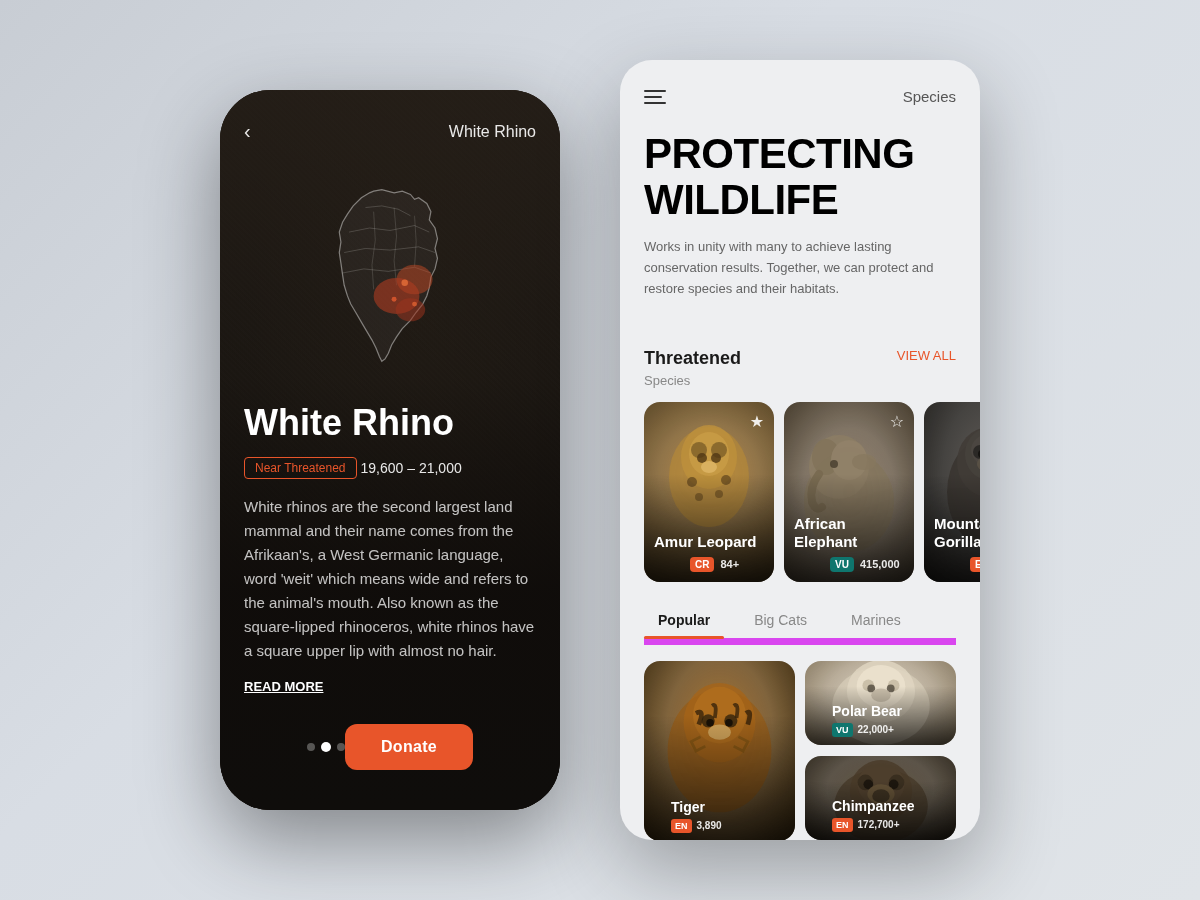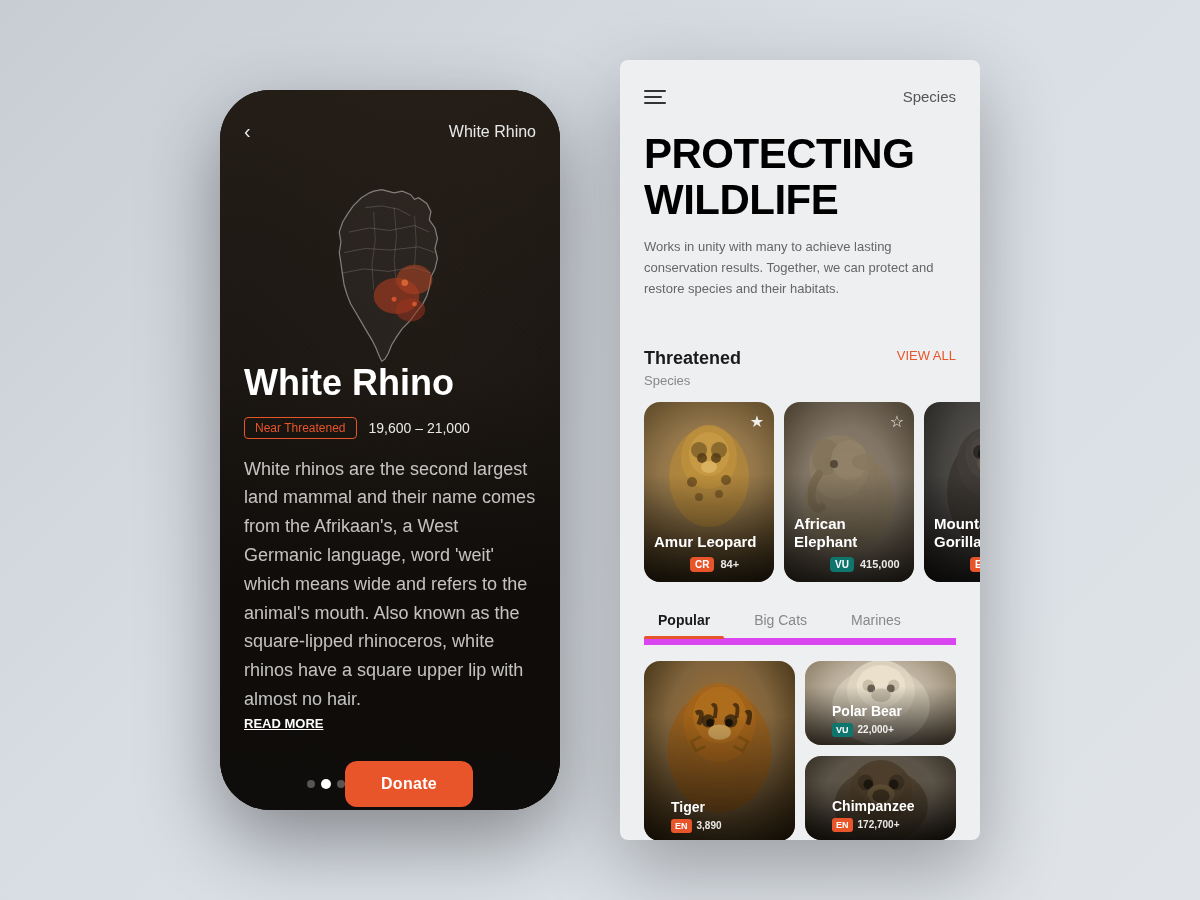--- a/index.html
+++ b/index.html
@@ -114,43 +114,44 @@
       font-size: 36px;
       font-weight: 700;
       color: #fff;
       margin-bottom: 14px;
       line-height: 1.1;
     }
 
     .status-row {
       display: flex;
       align-items: center;
-      gap: 12px;
+      gap: 4px;
       margin-bottom: 16px;
     }
 
     .status-badge {
       border: 1.5px solid #e8552a;
       color: #e8552a;
       padding: 3px 10px;
       border-radius: 4px;
       font-size: 12px;
       font-weight: 500;
     }
 
     .population-range {
       color: #fff;
       font-size: 14px;
       opacity: 0.9;
     }
 
     .description {
       color: rgba(255,255,255,0.75);
-      font-size: 18px;
+      font-size: 15px;
       line-height: 1.6;
+      margin-bottom: 14px;
     }
 
     .read-more {
       color: #fff;
       font-size: 13px;
       font-weight: 600;
       text-decoration: underline;
       cursor: pointer;
       display: inline-block;
       margin-bottom: 20px;
@@ -192,21 +193,21 @@
       font-weight: 600;
       cursor: pointer;
       letter-spacing: 0.3px;
     }
 
     
     .phone-right {
       width: 360px;
       height: 780px;
       background: #eeeff1;
-      border-radius: 8px;
+      border-radius: 32px;
       overflow: hidden;
       position: relative;
       box-shadow: 0 30px 80px rgba(0,0,0,0.3);
     }
 
     .phone-right-content {
       height: 100%;
       overflow-y: auto;
       padding: 0;
     }

